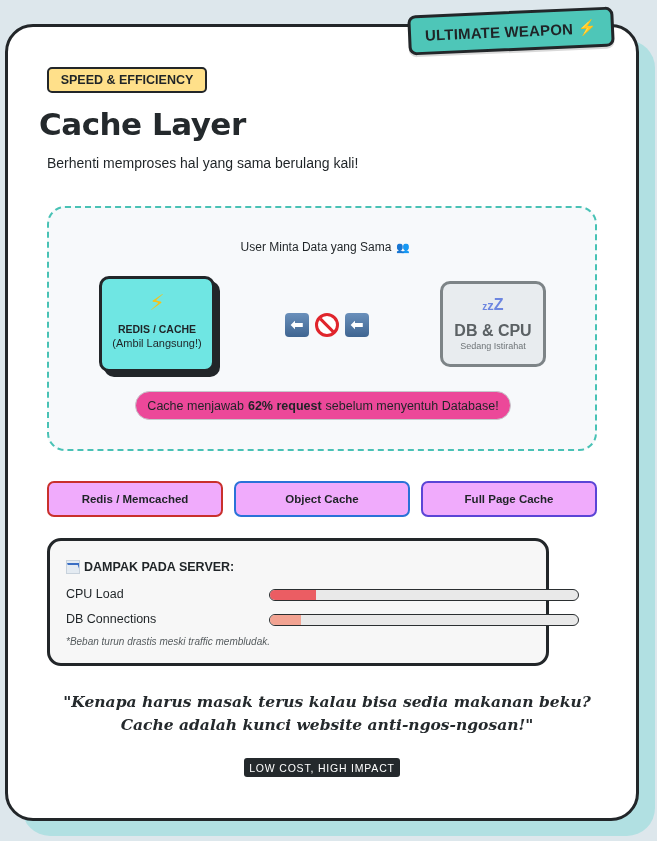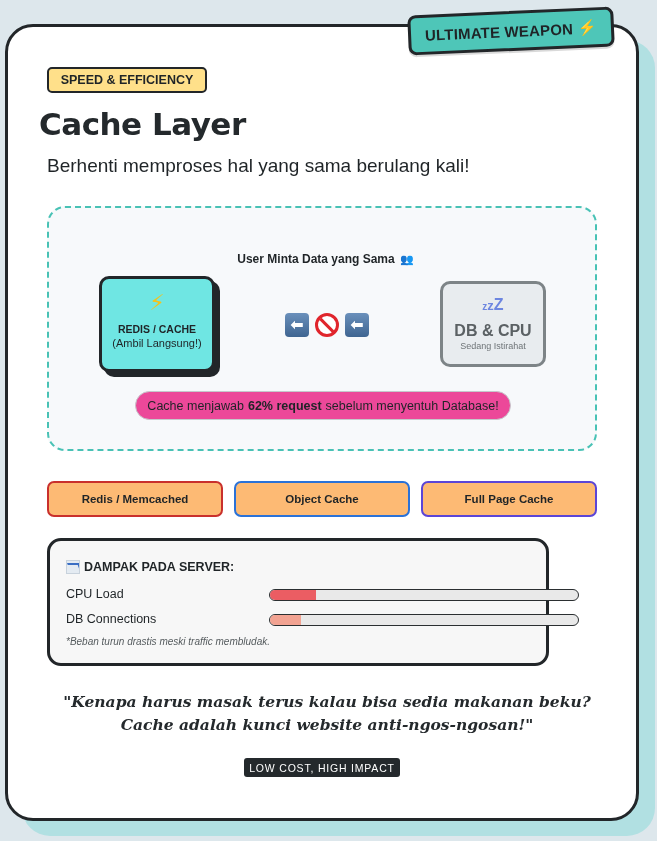--- a/index.html
+++ b/index.html
@@ -61,40 +61,39 @@
       font-family: "DejaVu Sans", sans-serif;
       font-weight: 700;
       font-size: 31px;
       letter-spacing: -0.5px;
       color: #24292c;
     }
     .subtitle {
       position: absolute;
       left: 47px; top: 155px;
       font-family: "Liberation Sans", sans-serif;
-      font-size: 19px;
+      font-size: 14px;
       color: #1f2427;
     }
     .diagram {
       position: absolute;
       left: 47px; top: 206px;
       width: 550px; height: 245px;
       border: 2px dashed #48c2b5;
       border-radius: 18px;
       background: #f7f9fb;
     }
     .diagram-heading {
       position: absolute;
       left: 7px; right: 0; top: 32px;
       text-align: center;
       font-family: "Liberation Sans", sans-serif;
-      font-weight: 700;
+      font-weight: 400;
       font-size: 12px;
       color: #1f2427;
-      margin-top: 12px;
     }
     .diagram-heading .users { color: #3d5fa0; font-size: 11px; margin-left: 2px; }
     .cache-box {
       position: absolute;
       left: 50px; top: 68px;
       width: 116px; height: 96px;
       background: #6fe6e3;
       border: 3px solid #222629;
       border-radius: 10px;
       box-shadow: 5px 5px 0 #222629;
@@ -183,21 +182,21 @@
       position: absolute;
       left: 47px; top: 481px;
       width: 550px;
       display: flex; gap: 11px;
     }
     .type-btn {
       flex: 1;
       height: 36px;
       border: 2px solid;
       border-radius: 7px;
-      background: #fdba74;
+      background: #f0abfc;
       font-family: "Liberation Sans", sans-serif;
       font-weight: 700; font-size: 11.5px; color: #1f2427;
       display: flex; align-items: center; justify-content: center;
       cursor: pointer;
     }
     .impact {
       position: absolute;
       left: 47px; top: 538px;
       width: 502px; height: 128px;
       background: #f7f7f7;

